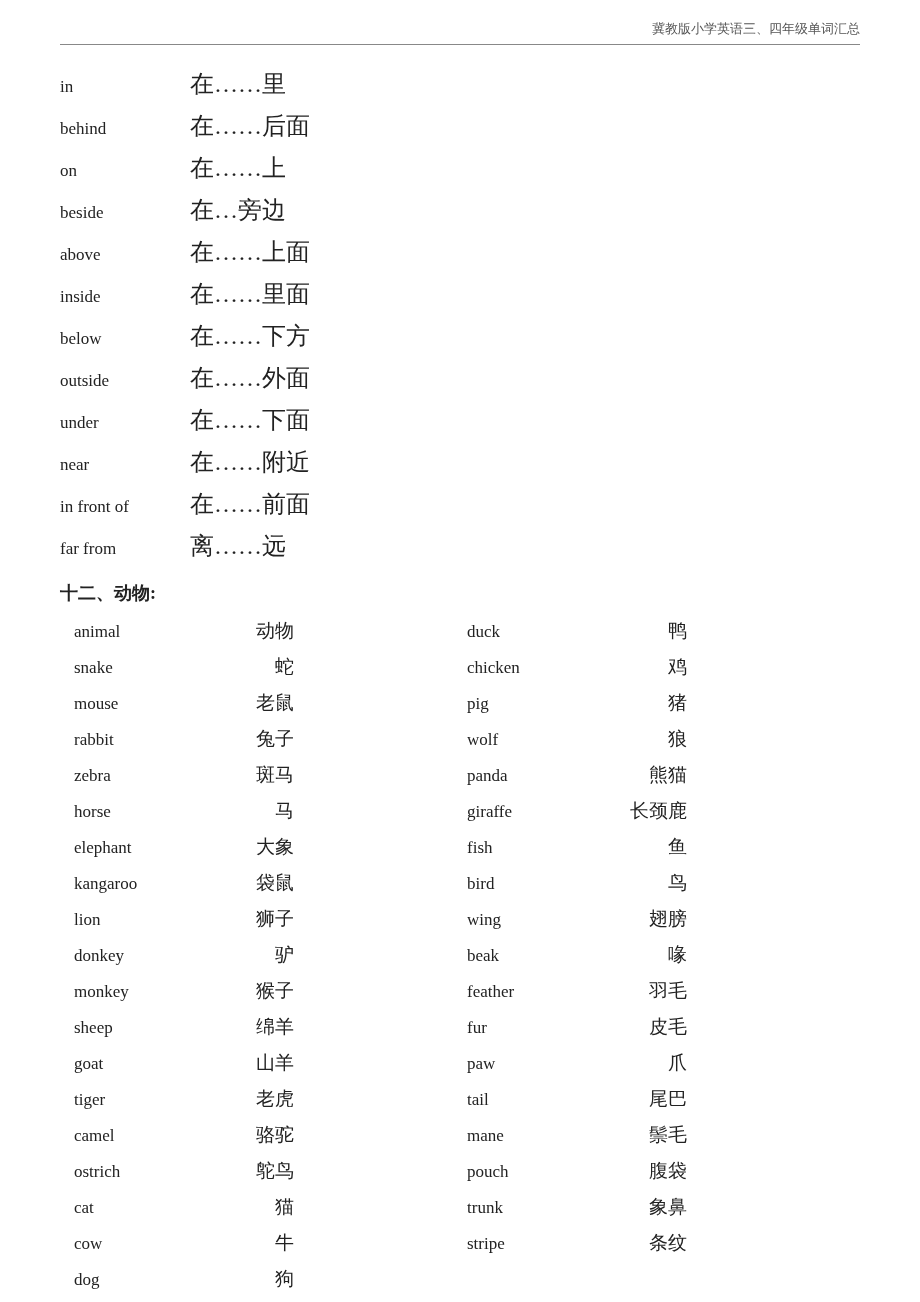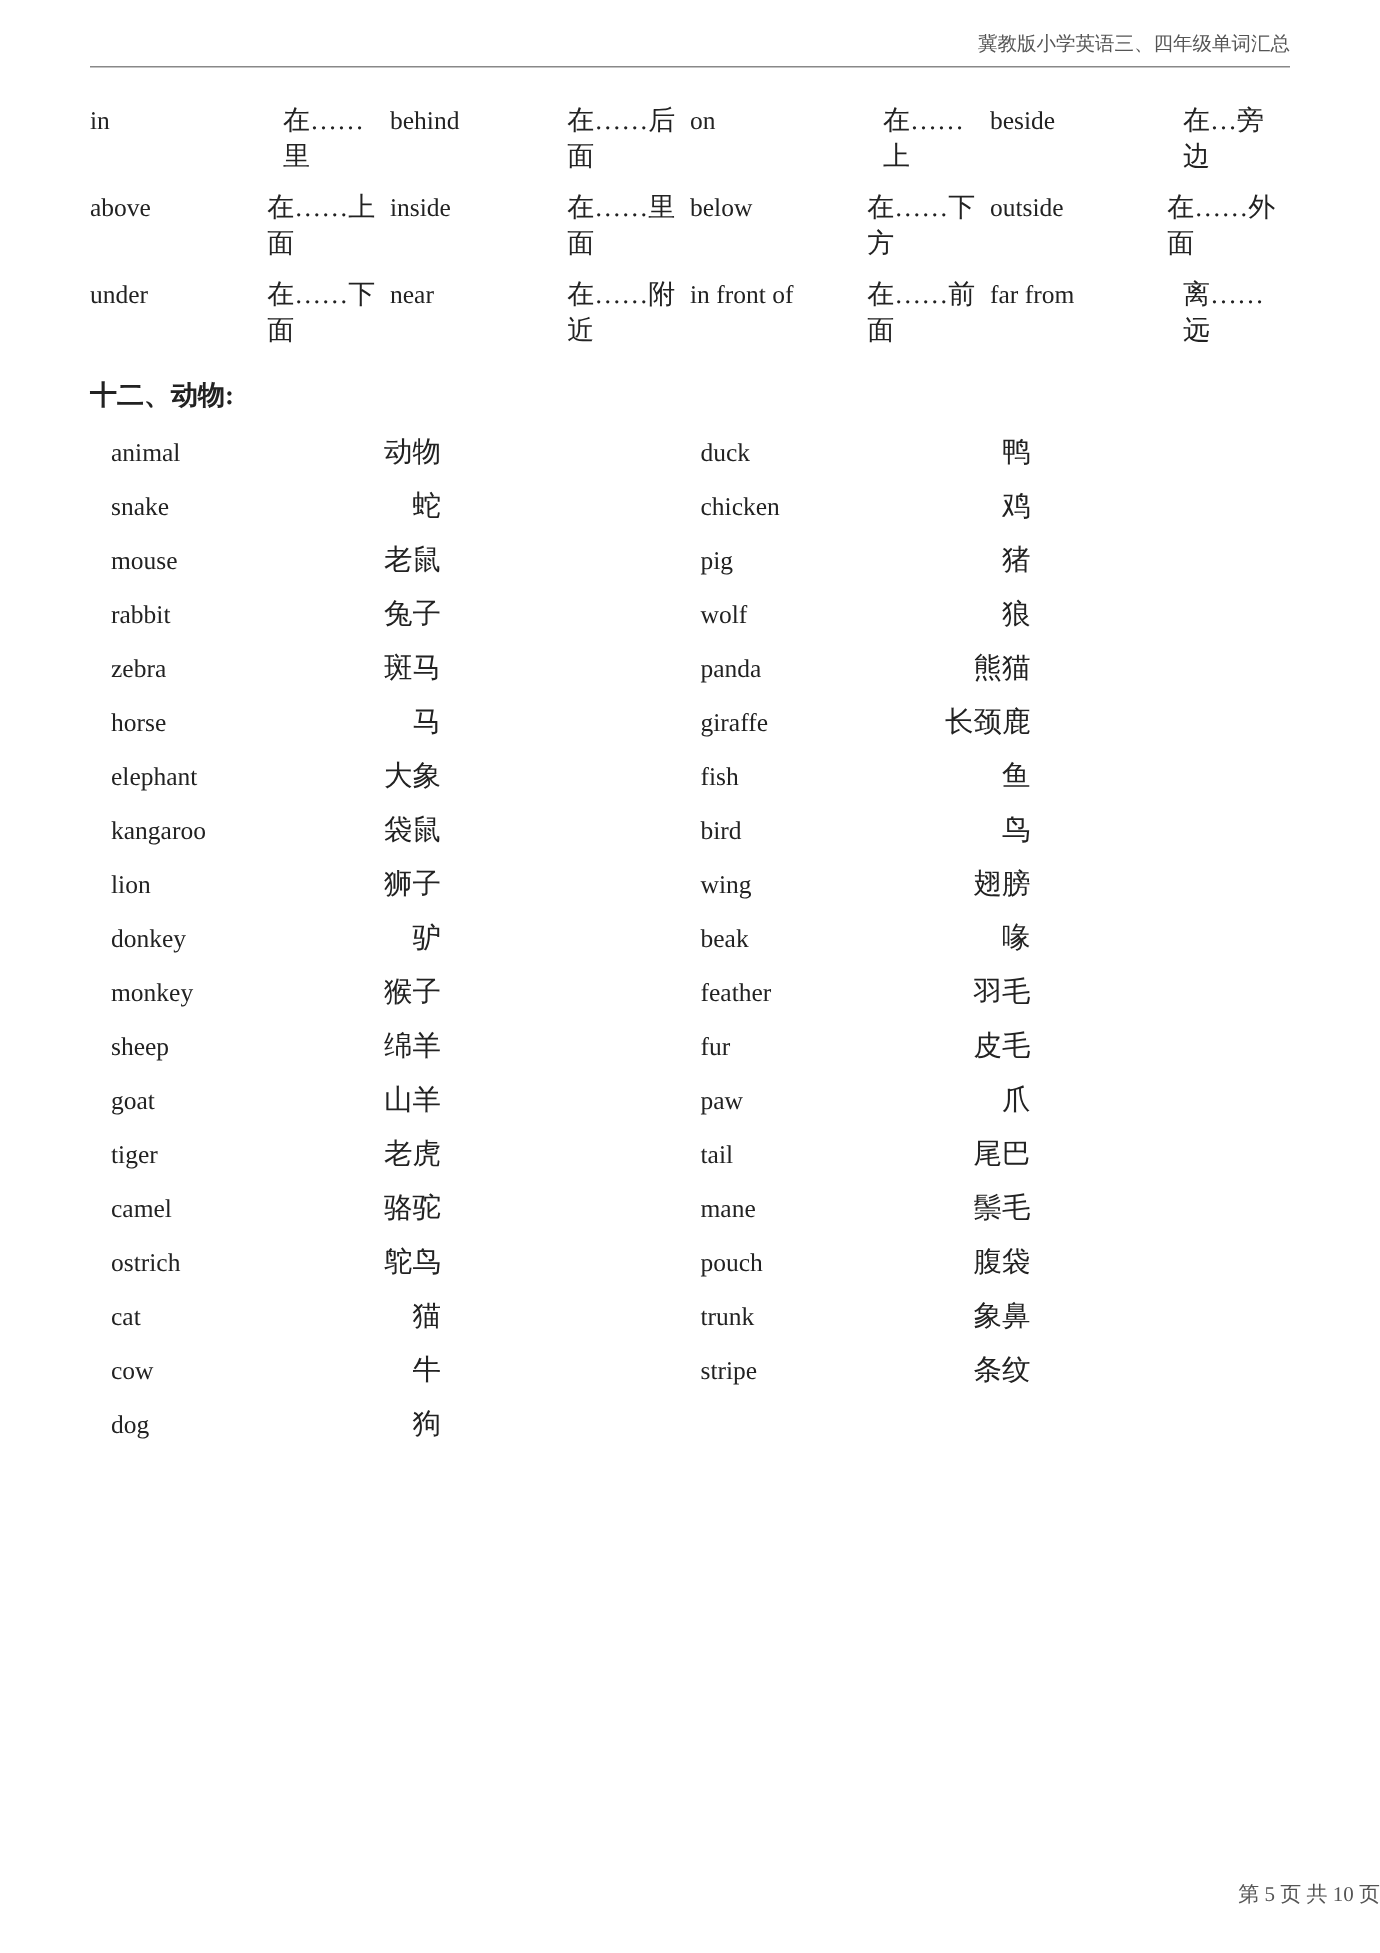--- a/index.html
+++ b/index.html
@@ -31,39 +31,39 @@
       margin-bottom: 18px;
     }
     .header-title {
       font-size: 13px;
       color: #555;
       font-family: "SimSun", serif;
       text-align: right;
     }
     .vocab-grid {
       display: grid;
-      grid-template-columns: 1fr 1fr 1fr 1fr;
+      grid-template-columns: 1fr;
       column-gap: 0;
       row-gap: 0;
     }
     .vocab-row {
       display: flex;
       align-items: baseline;
       padding: 5px 0;
     }
     .vocab-row .en {
       display: inline-block;
       width: 130px;
       font-family: "Times New Roman", serif;
       font-size: 17px;
       color: #222;
     }
     .vocab-row .zh {
       display: inline-block;
-      font-size: 18px;
+      font-size: 24px;
       color: #222;
     }
     .section-title {
       font-size: 18px;
       font-weight: bold;
       margin: 14px 0 8px 0;
       grid-column: 1 / -1;
     }
     .animal-grid {
       display: grid;

